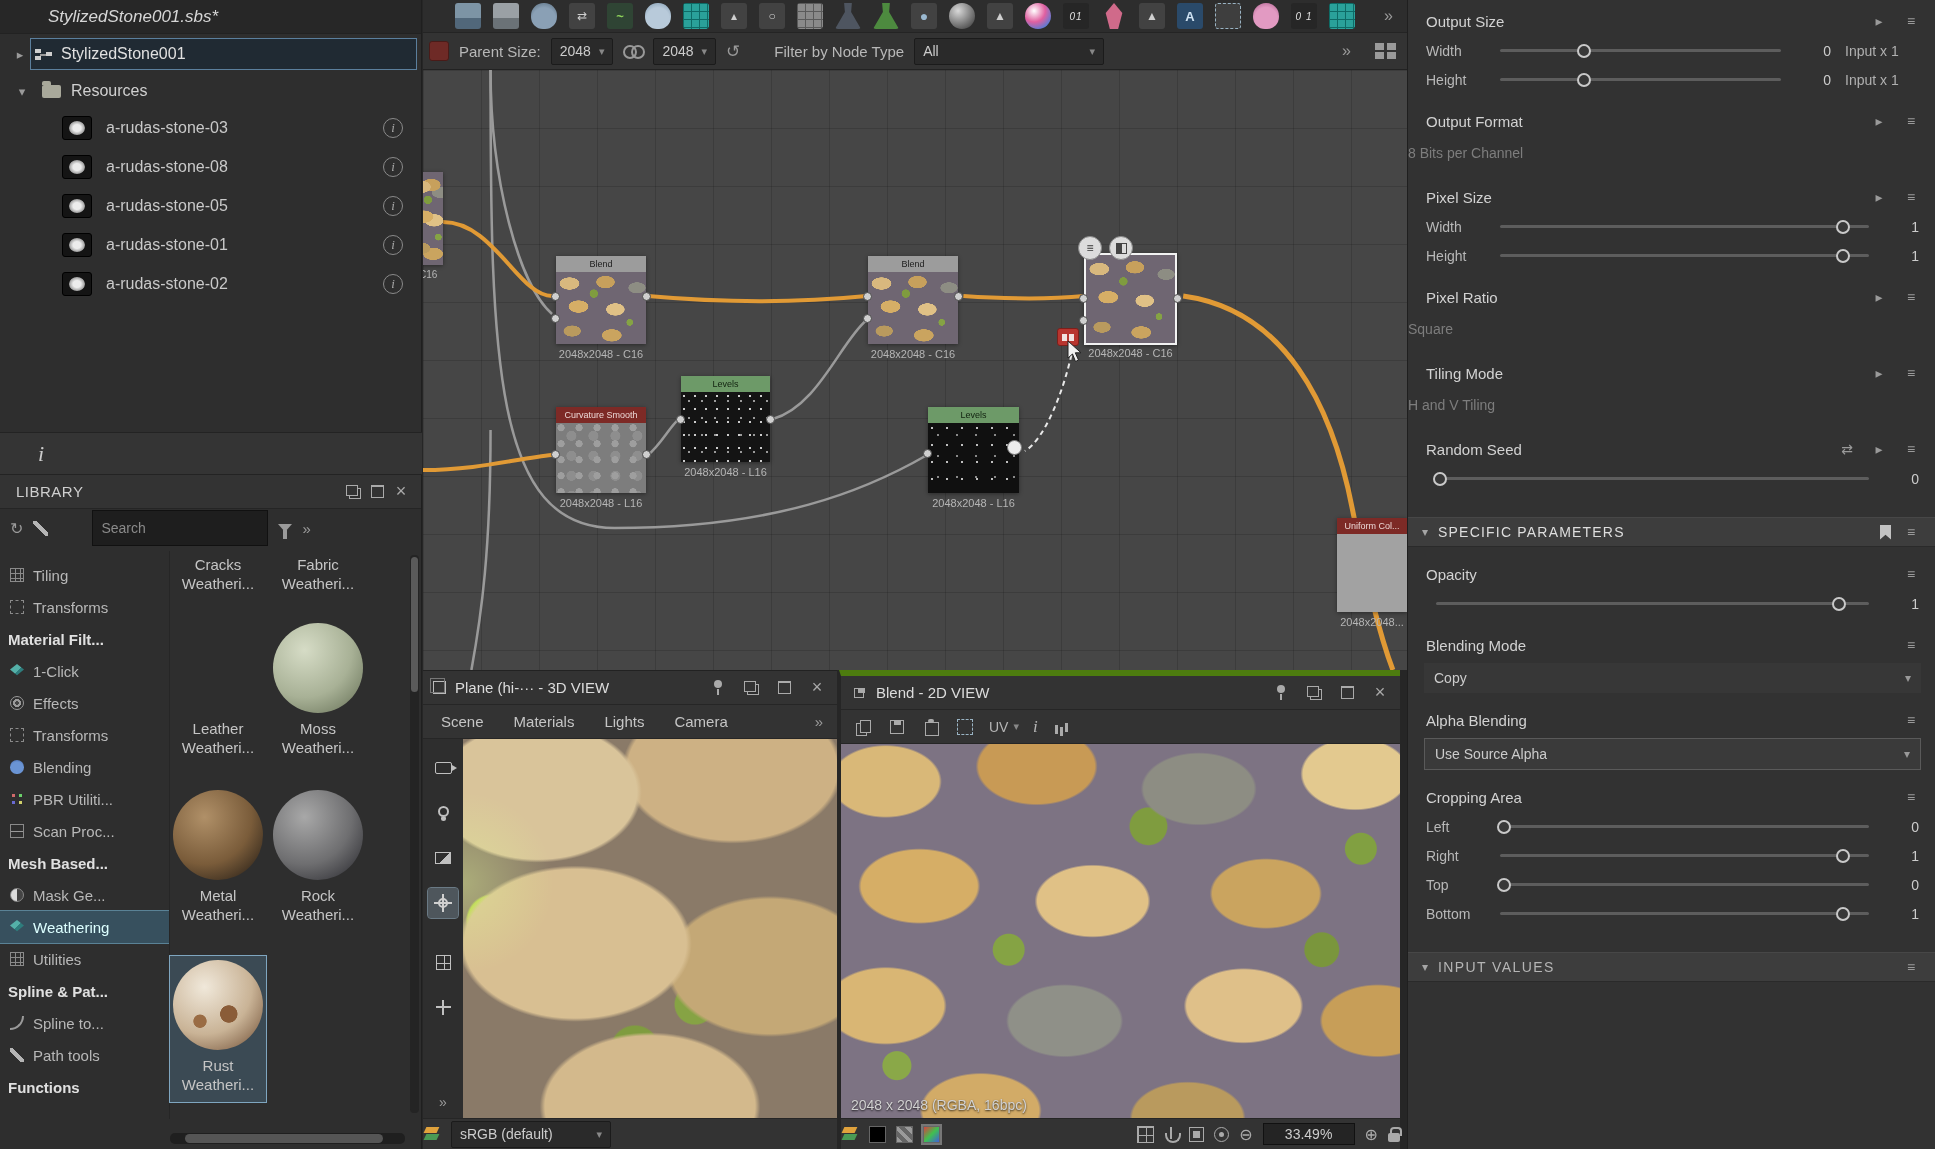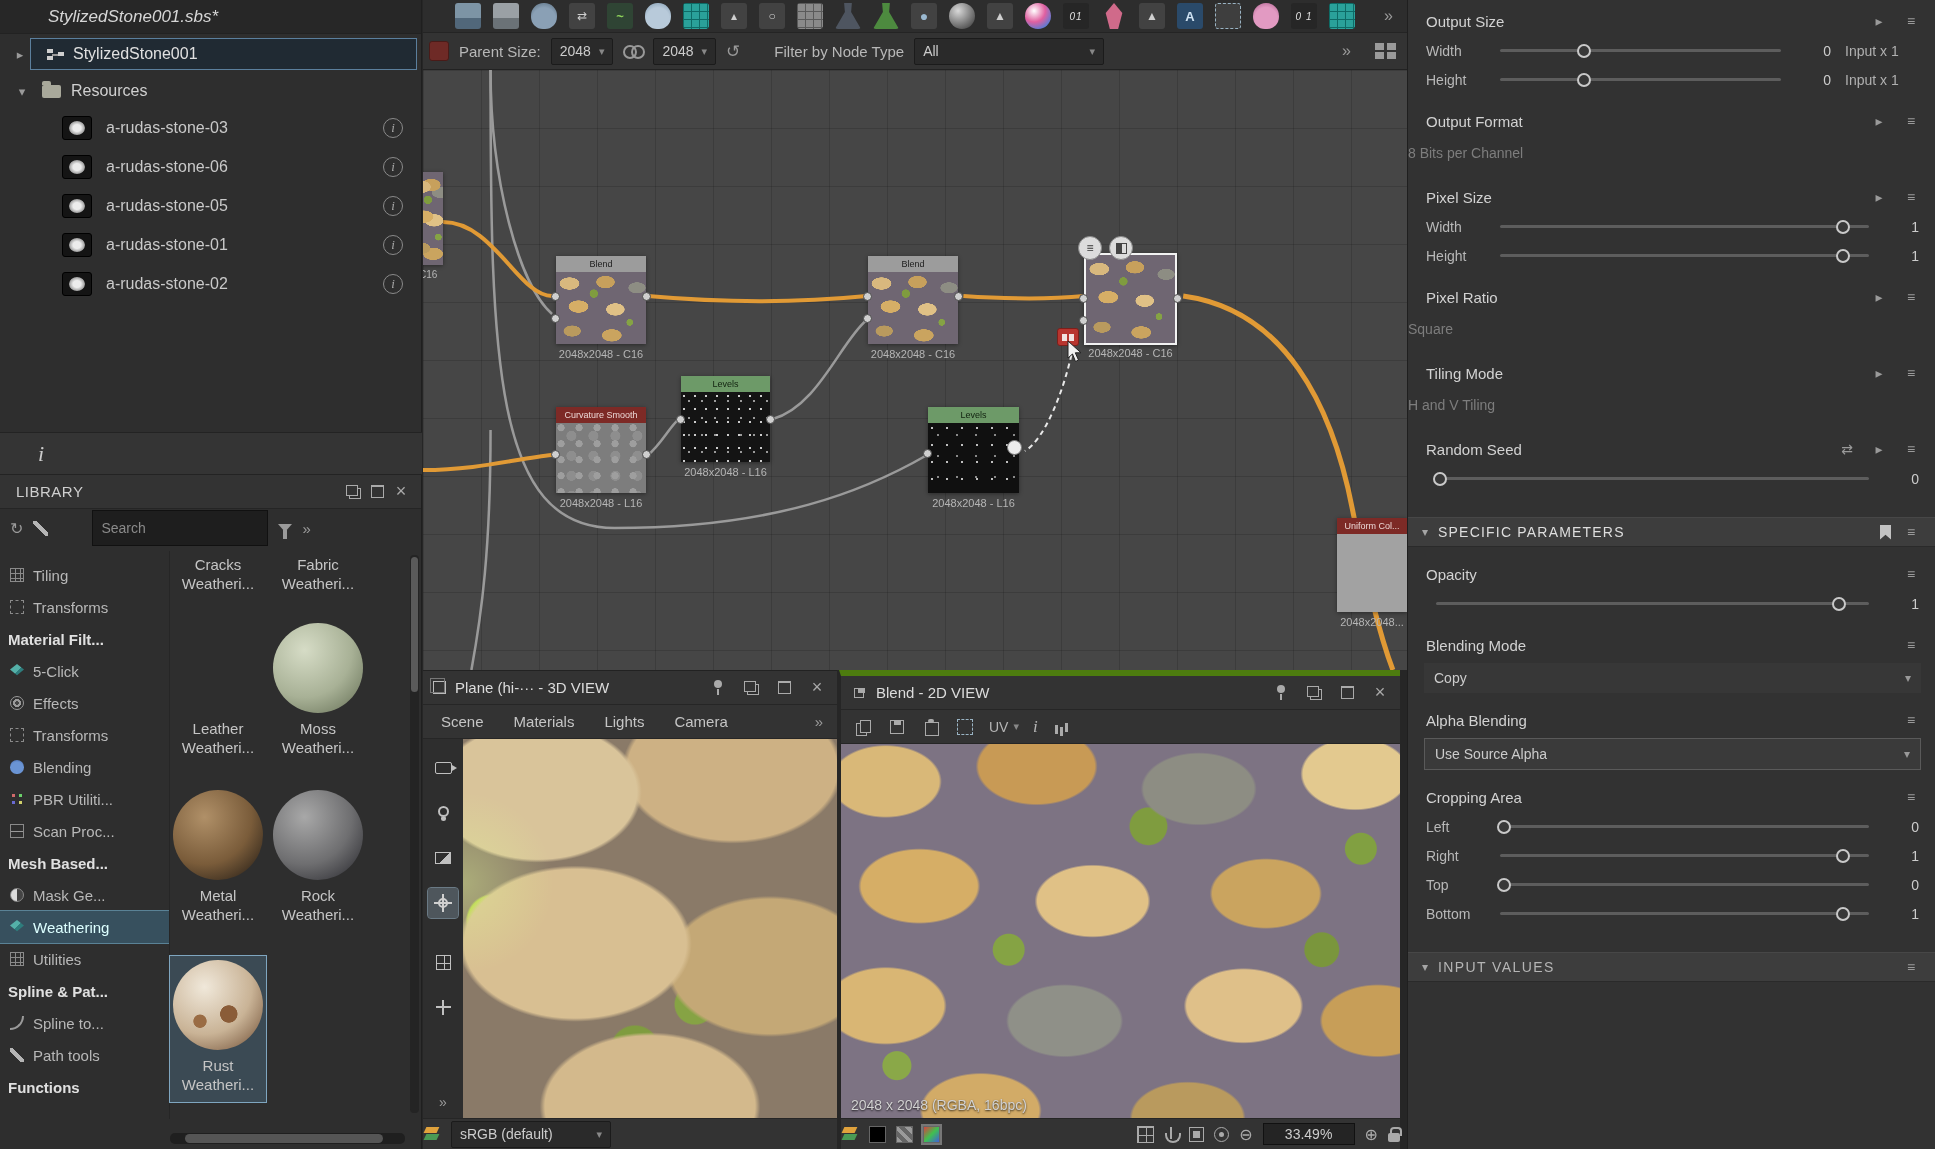--- a/index.html
+++ b/index.html
@@ -6,21 +6,21 @@
   html,body{width:1935px;height:1149px;overflow:hidden;}
   body{background:#262626;font-family:"Liberation Sans",sans-serif;color:#c8c8c8;position:relative;font-size:14px;}
   section{position:absolute;}
 
   
   .explorer{left:0;top:0;width:422px;height:432px;background:#2e2e2e;border-right:1px solid #1f1f1f;}
   .exp-header{height:34px;background:#272727;display:flex;align-items:center;padding-left:48px;border-bottom:1px solid #222;}
   .exp-title{font-style:italic;font-size:17px;color:#d6d6d6;}
   .pkg-row{height:40px;display:flex;align-items:center;padding:0 4px 0 10px;}
   .chev{color:#9a9a9a;font-size:13px;width:20px;text-align:center;flex:none;}
-  .pkg-box{flex:1;height:32px;border:1px solid #5b7f9d;background:#20ényk;background:#202a33;display:flex;align-items:center;padding:0 16px;gap:9px;}
+  .pkg-box{flex:1;height:32px;border:1px solid #5b7f9d;background:#20ényk;background:#202a33;display:flex;align-items:center;padding:0 4px;gap:9px;}
   .pkg-ic{width:17px;height:15px;flex:none;background:
     linear-gradient(#cfcfcf,#cfcfcf) 0 2px/6px 4px no-repeat,
     linear-gradient(#cfcfcf,#cfcfcf) 0 9px/6px 4px no-repeat,
     linear-gradient(#cfcfcf,#cfcfcf) 11px 5px/6px 4px no-repeat,
     linear-gradient(#9a9a9a,#9a9a9a) 5px 7px/7px 2px no-repeat;}
   .pkg-name{font-size:16px;color:#e0e0e0;}
   .res-row{height:34px;display:flex;align-items:center;padding-left:12px;gap:10px;}
   .folder-ic{width:19px;height:13px;background:#a8a89a;border-radius:2px;position:relative;flex:none;}
   .folder-ic::before{content:"";position:absolute;left:0;top:-4px;width:9px;height:4px;background:#a8a89a;border-radius:2px 2px 0 0;}
   .res-label{font-size:16px;color:#d0d0d0;}
@@ -325,21 +325,21 @@
       <span class="res-label">Resources</span>
     </div>
     <div>
         <div class="res-item">
           <span class="res-thumb"></span>
           <span class="res-name">a-rudas-stone-03</span>
           <span class="info-ic">i</span>
         </div>
         <div class="res-item">
           <span class="res-thumb"></span>
-          <span class="res-name">a-rudas-stone-06</span>
+          <span class="res-name">a-rudas-stone-08</span>
           <span class="info-ic">i</span>
         </div>
         <div class="res-item">
           <span class="res-thumb"></span>
           <span class="res-name">a-rudas-stone-05</span>
           <span class="info-ic">i</span>
         </div>
         <div class="res-item">
           <span class="res-thumb"></span>
           <span class="res-name">a-rudas-stone-01</span>
@@ -380,21 +380,21 @@
         </div>
         <div class="lib-cat">
           <span class="li-ic li-dashed"></span>
           <span class="lib-cat-label">Transforms</span>
         </div>
         <div class="lib-cat hdr">
           <span class="lib-cat-label">Material Filt...</span>
         </div>
         <div class="lib-cat">
           <span class="li-ic li-teal"></span>
-          <span class="lib-cat-label">5-Click</span>
+          <span class="lib-cat-label">1-Click</span>
         </div>
         <div class="lib-cat">
           <span class="li-ic li-gear"></span>
           <span class="lib-cat-label">Effects</span>
         </div>
         <div class="lib-cat">
           <span class="li-ic li-dashed"></span>
           <span class="lib-cat-label">Transforms</span>
         </div>
         <div class="lib-cat">

